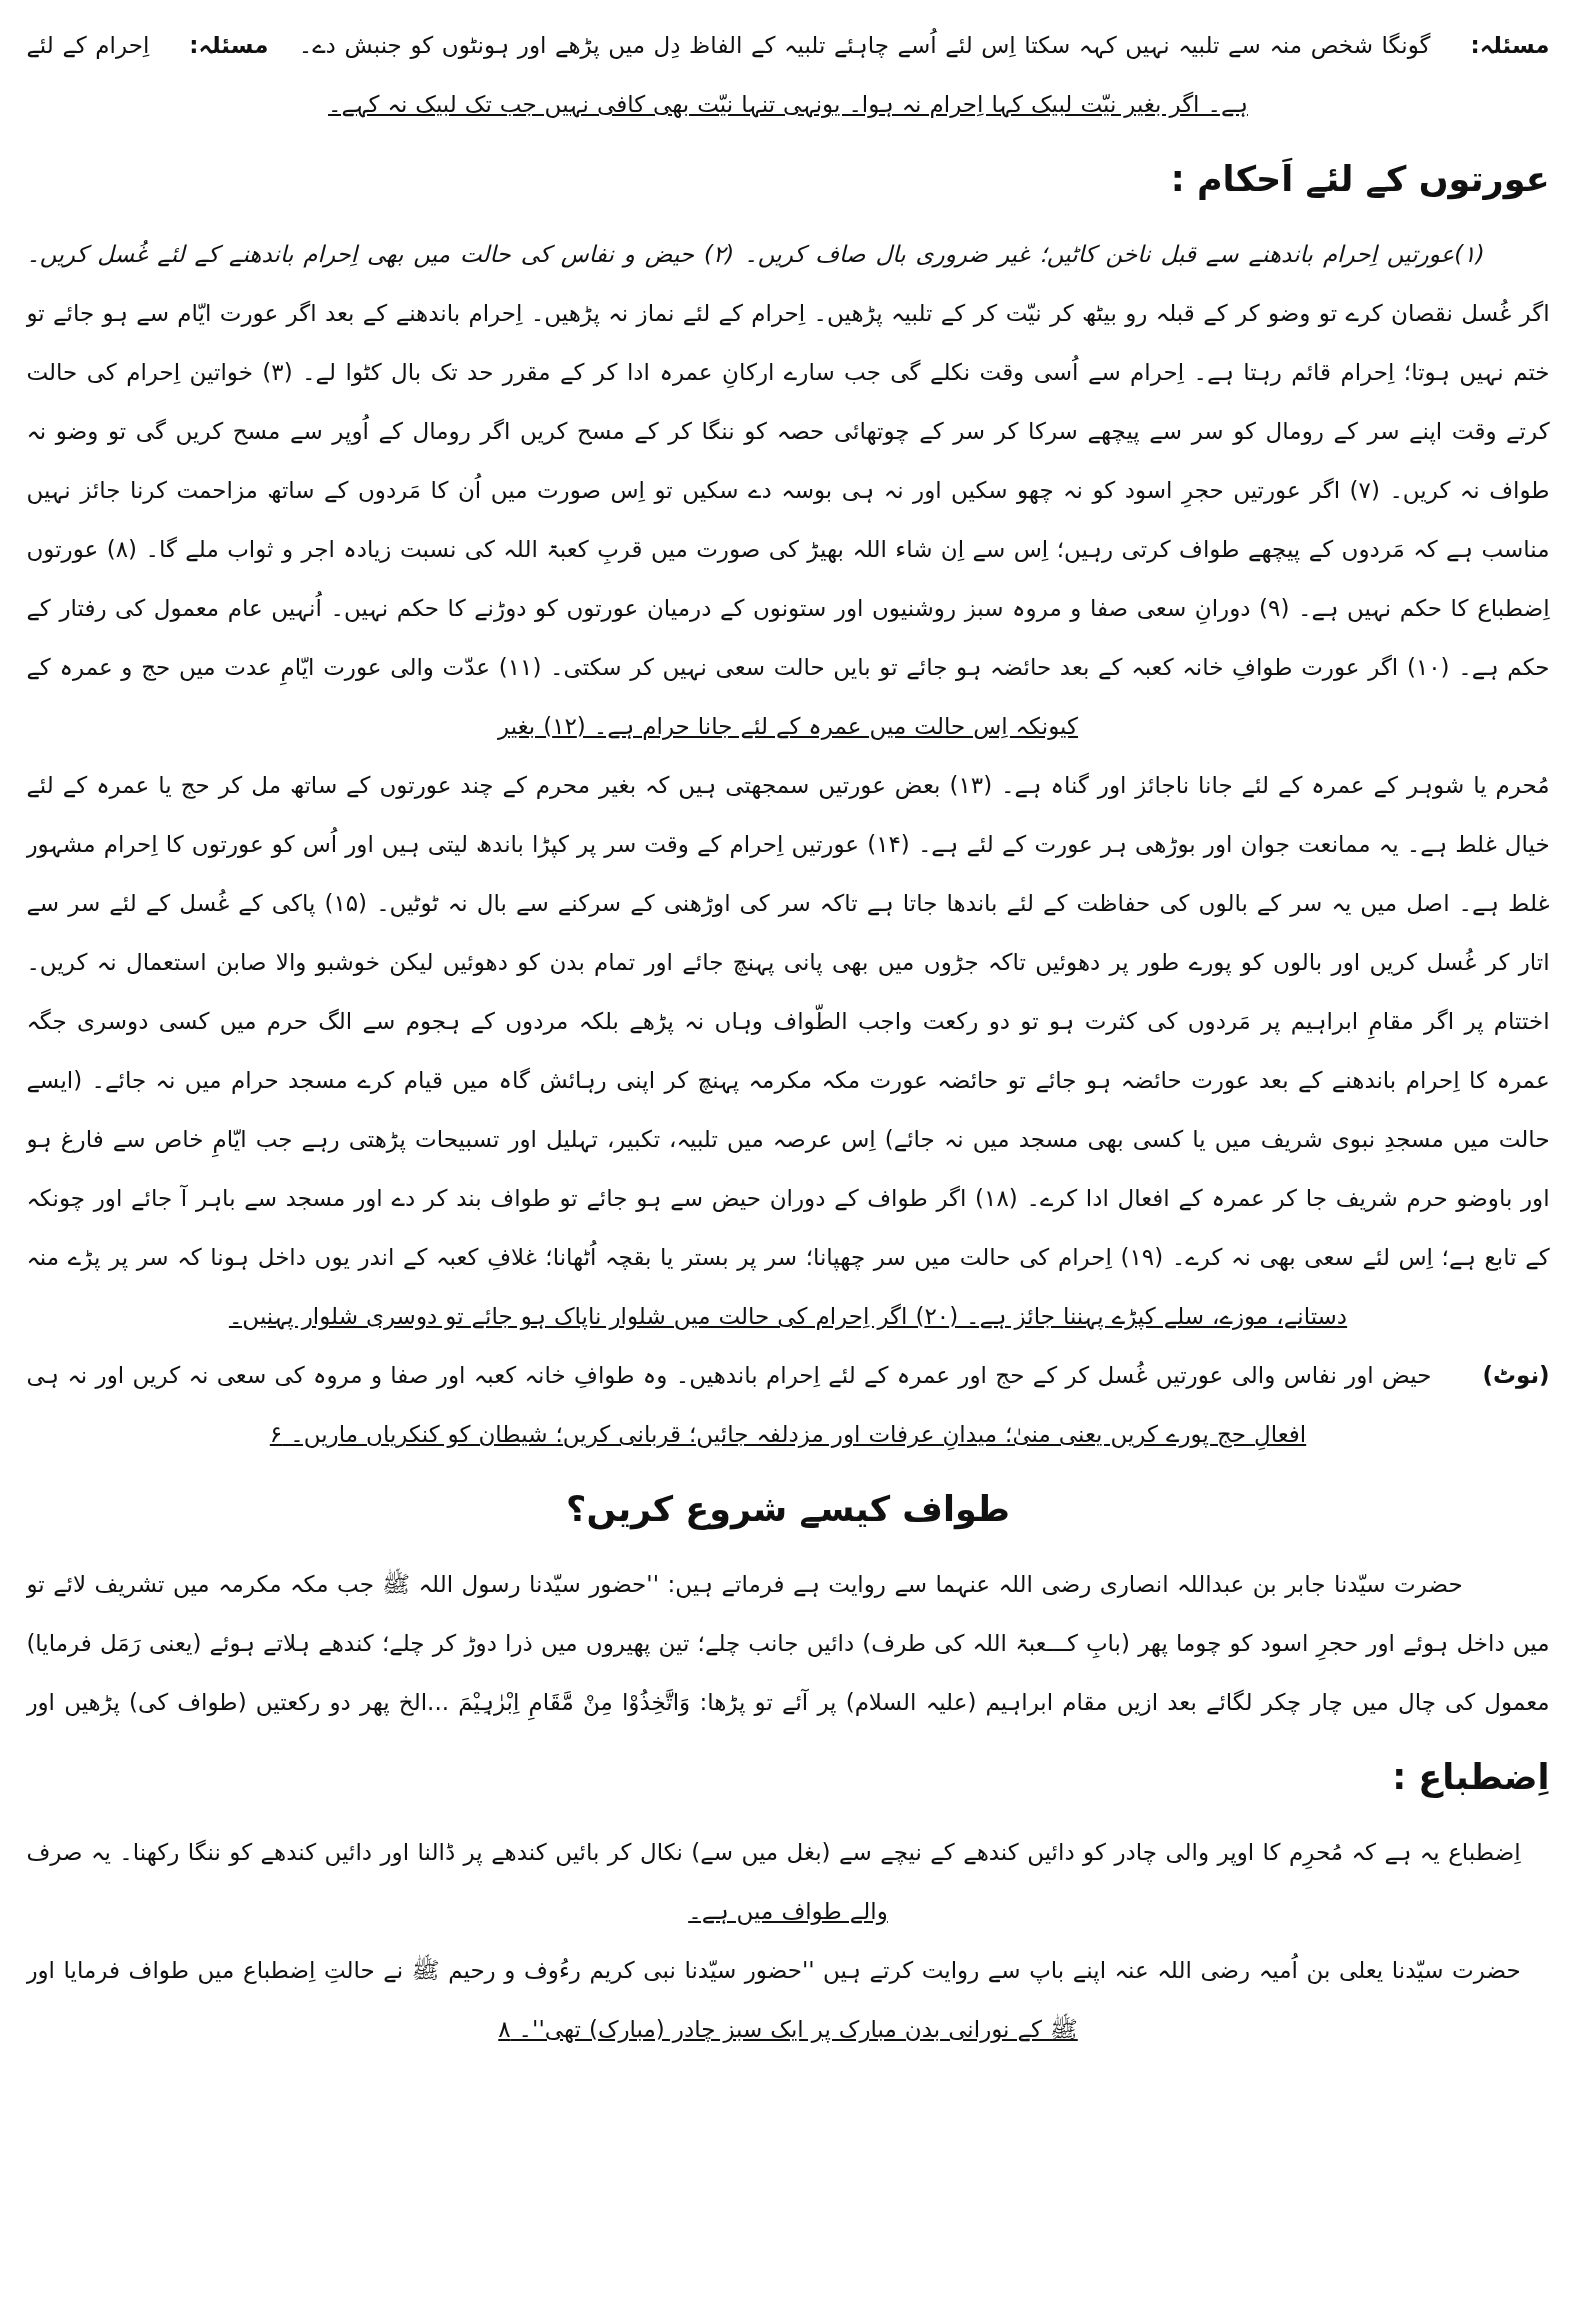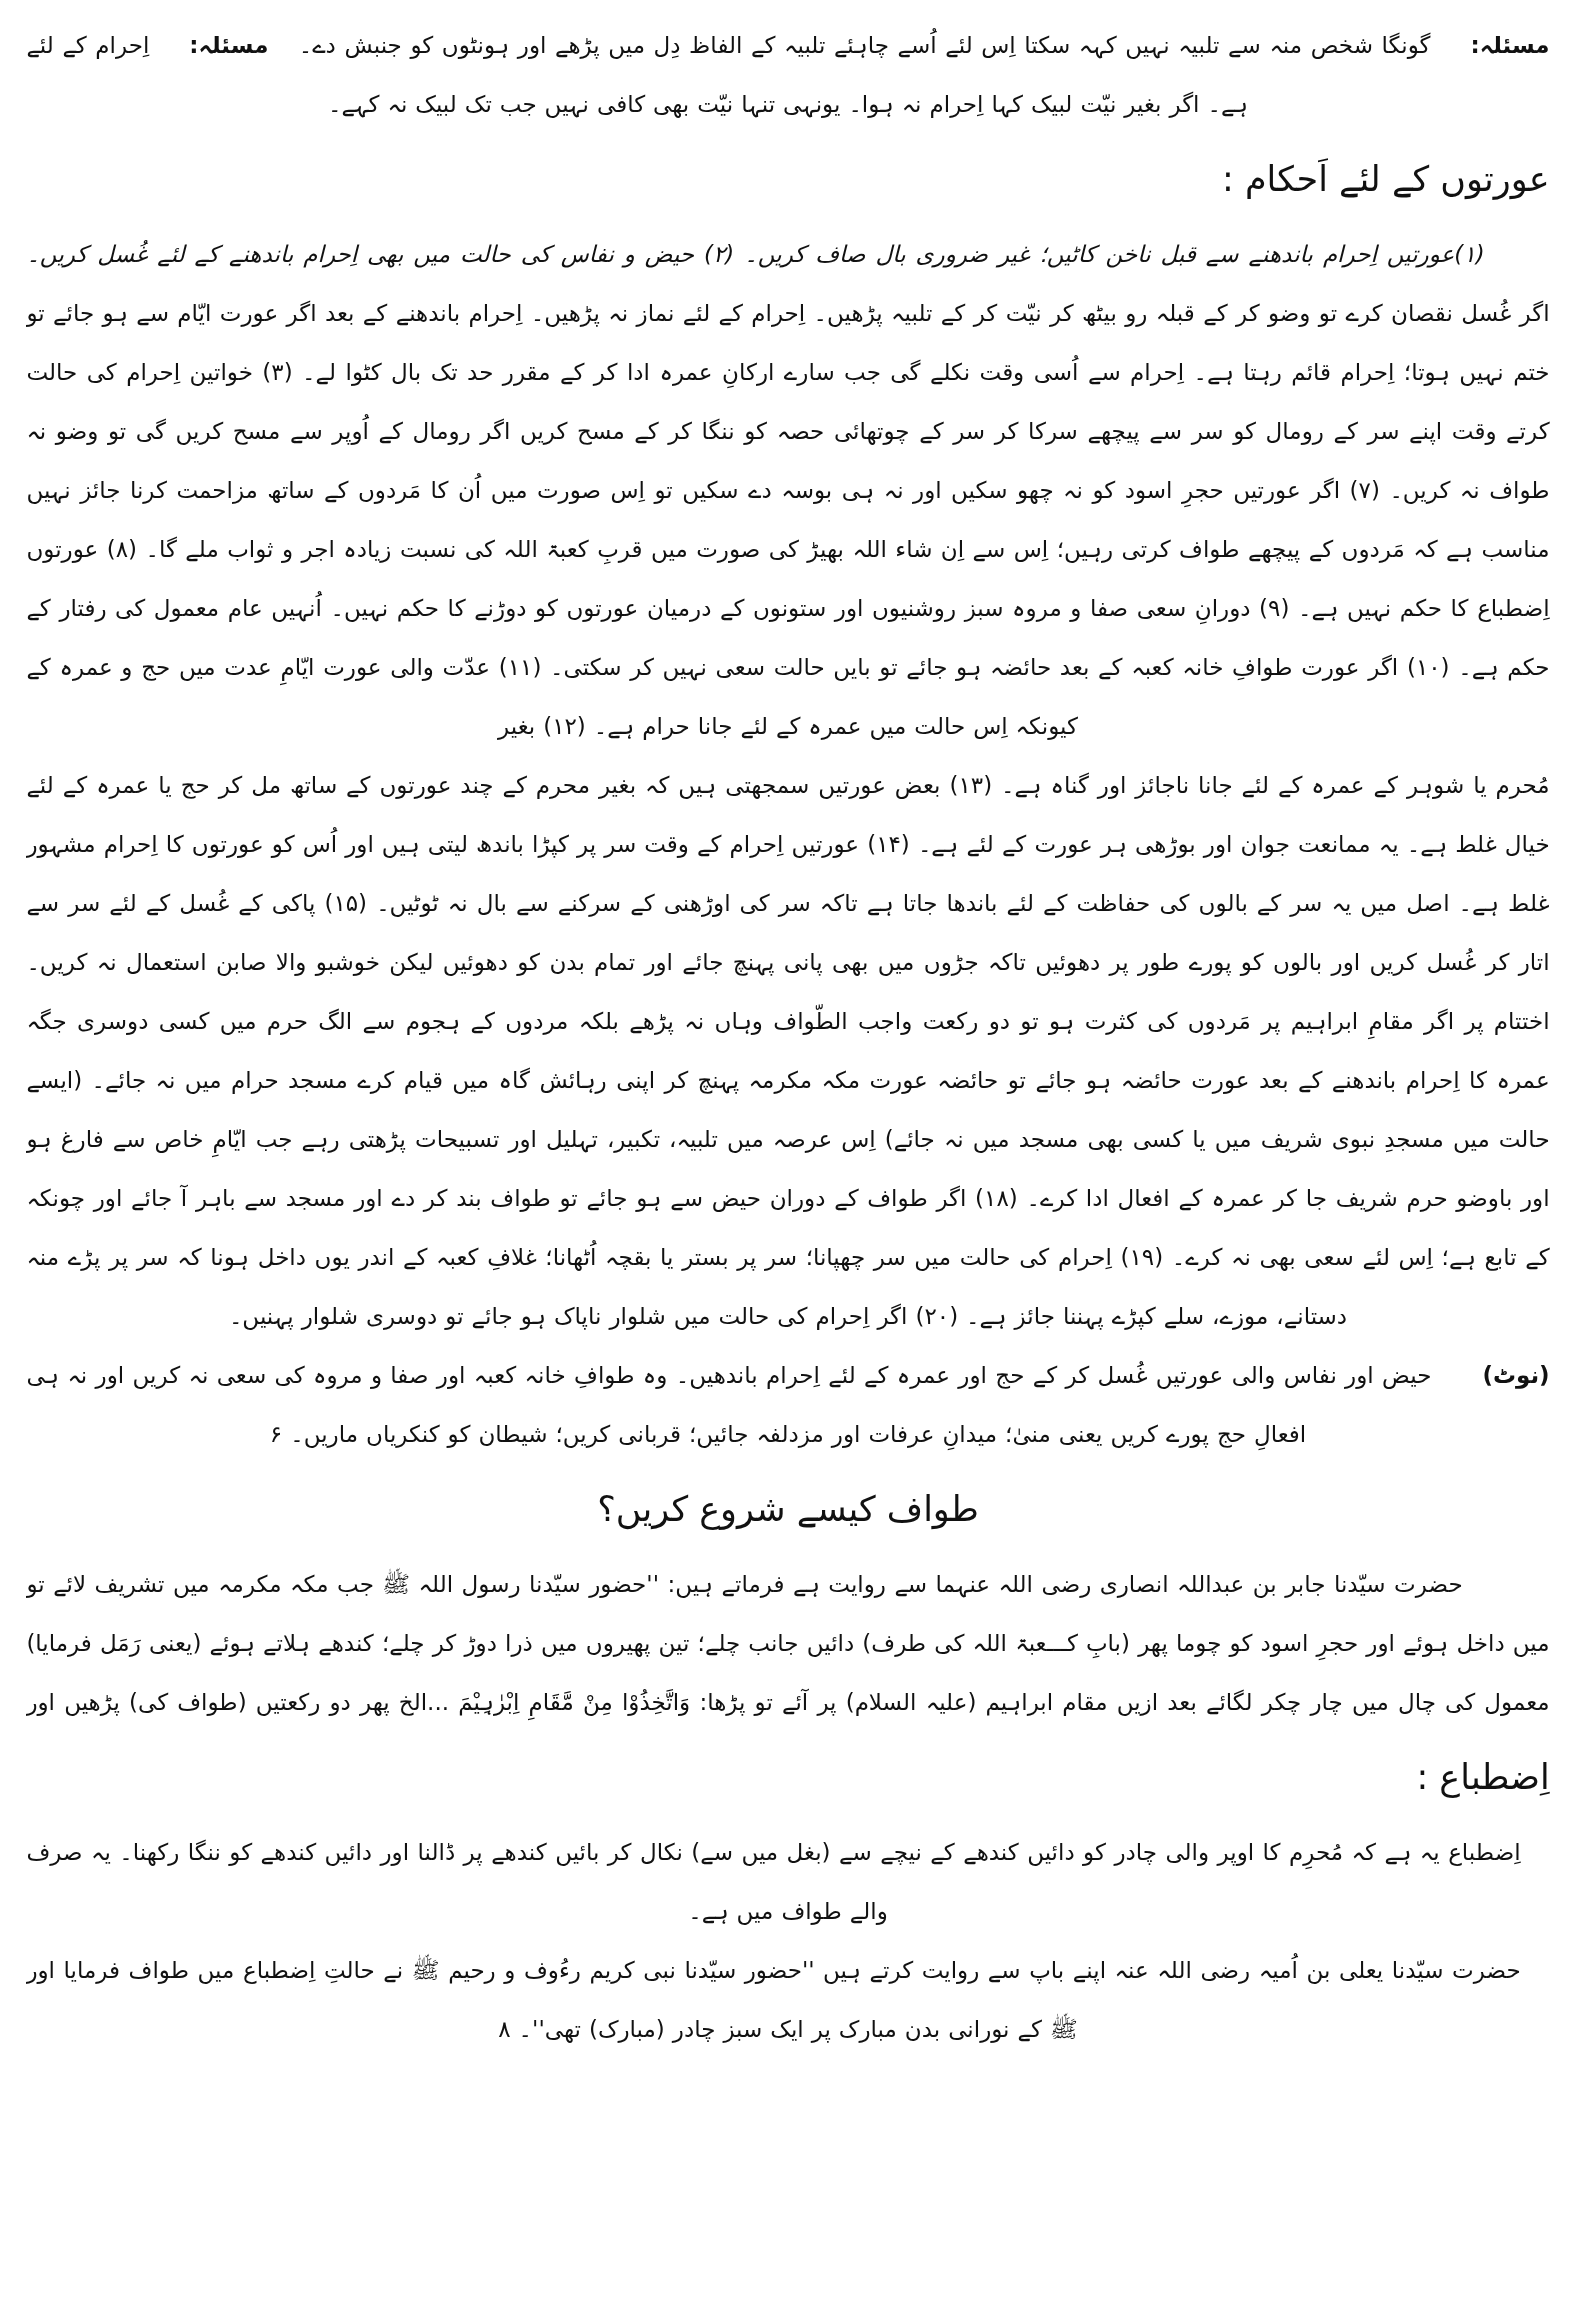--- a/index.html
+++ b/index.html
@@ -15,27 +15,27 @@
   }
   .ln {
     font-size: 23px;
     line-height: 59px;
     height: 59px;
     overflow: hidden;
     text-align: justify;
     text-align-last: justify;
     word-spacing: 0.7px;
   }
-  .ctr { text-align: center; text-align-last: center; }
+  .ctr { text-align: center; text-align-last: center; text-decoration: underline; }
   .ind-90  { padding-right: 65px; font-style: italic; }
   .ind-120 { padding-right: 87px; }
   .ind-40  { padding-right: 29px; }
   .heading {
     font-size: 35px;
-    font-weight: normal;
+    font-weight: bold;
     line-height: 91px;
     height: 91px;
     overflow: hidden;
     text-align: right;
     text-align-last: right;
   }
   .heading.center { text-align: left; text-align-last: center; }
   .lbl { font-weight: bold; margin-left: 40px; }
   .lbl2 { font-weight: bold; margin-left: 40px; margin-right: 21.7px; }
   .note-lbl { font-weight: bold; margin-left: 51px; }

